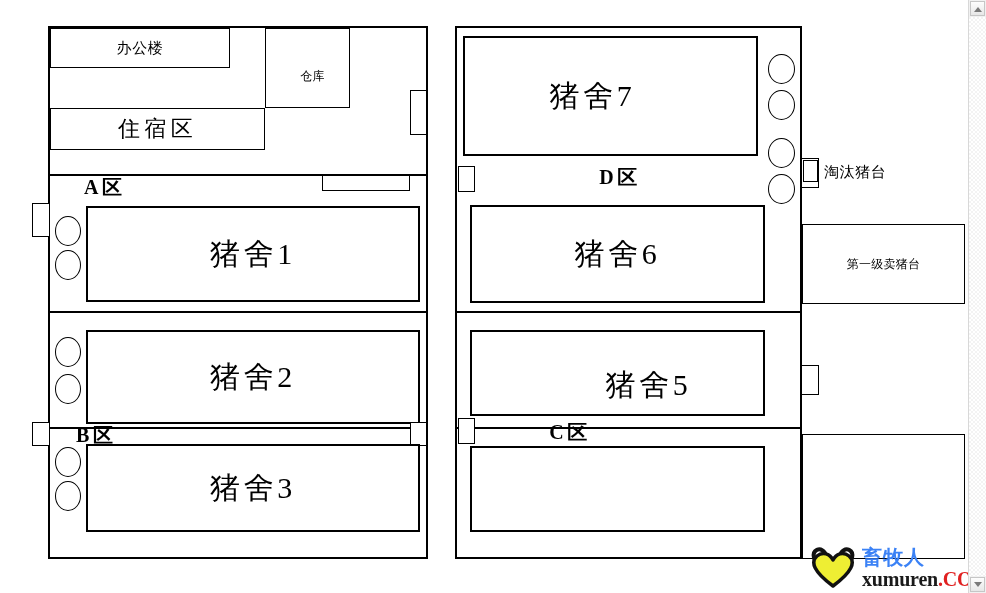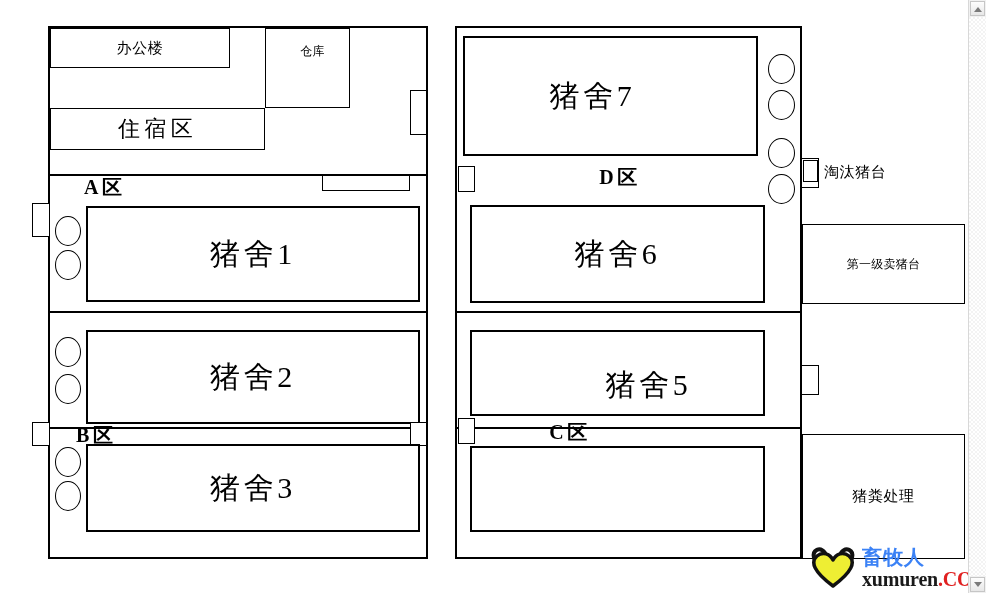--- a/index.html
+++ b/index.html
@@ -169,21 +169,21 @@
 
   <div class="wallv" style="left:455px; top:26px; height:533px;"></div>
   <div class="wallh" style="left:455px; top:26px; width:347px;"></div>
   <div class="wallv" style="left:800px; top:26px; height:533px;"></div>
   <div class="wallh" style="left:455px; top:557px; width:347px;"></div>
 
   <div class="box thin" style="left:50px; top:28px; width:180px; height:40px;"></div>
   <div class="label small-label" style="left:50px; top:28px; width:180px; height:40px;">办公楼</div>
 
   <div class="box thin" style="left:265px; top:28px; width:85px; height:80px;"></div>
-  <div class="label tiny-label" style="left:265px; top:11px; width:85px; height:80px;padding-left:10px;">仓库</div>
+  <div class="label tiny-label" style="left:265px; top:36px; width:85px; height:80px;padding-left:10px;">仓库</div>
 
   <div class="box thin" style="left:50px; top:108px; width:215px; height:42px;"></div>
   <div class="label" style="left:50px; top:108px; width:215px; height:42px; font-size:22px; letter-spacing:0.2em;font-family:Liberation Mono, monospace;">住宿区</div>
 
   <div class="wallh" style="left:48px; top:174px; width:380px;"></div>
 
   <div class="notch" style="left:322px; top:175px; width:88px; height:16px;"></div>
 
   <div class="notch" style="left:410px; top:90px; width:17px; height:45px;"></div>
 
@@ -247,21 +247,20 @@
 
   <div class="box" style="left:470px; top:446px; width:295px; height:86px;"></div>
 
   <div class="notch" style="left:803px; top:160px; width:15px; height:22px;"></div>
   <div class="label small-label" style="left:824px; top:160px; width:110px; height:24px; justify-content:flex-start;">淘汰猪台</div>
 
   <div class="box thin" style="left:802px; top:224px; width:163px; height:80px;"></div>
   <div class="label tiny-label" style="left:802px; top:224px; width:163px; height:80px;">第一级卖猪台</div>
 
   <div class="box thin" style="left:802px; top:434px; width:163px; height:125px;"></div>
-  <div class="label small-label" style="left:802px; top:434px; width:163px; height:125px;">猪粪处理</div>
 
   <div id="watermark">
     <div class="heart-wrap">
       <svg viewBox="0 0 50 44" width="50" height="44" xmlns="http://www.w3.org/2000/svg">
         <path d="M6 14 C4 6, 12 2, 17 9" fill="none" stroke="#111111" stroke-width="4" stroke-linecap="round"></path>
         <path d="M44 14 C46 6, 38 2, 33 9" fill="none" stroke="#111111" stroke-width="4" stroke-linecap="round"></path>
         <path d="M25 42 C6 28, 2 18, 9 12 C15 7, 22 10, 25 16 C28 10, 35 7, 41 12 C48 18, 44 28, 25 42 Z" fill="#eeee33" stroke="#111111" stroke-width="3.5" stroke-linejoin="round"></path>
       </svg>
     </div>
     <div class="wm-cn">畜牧人</div>

